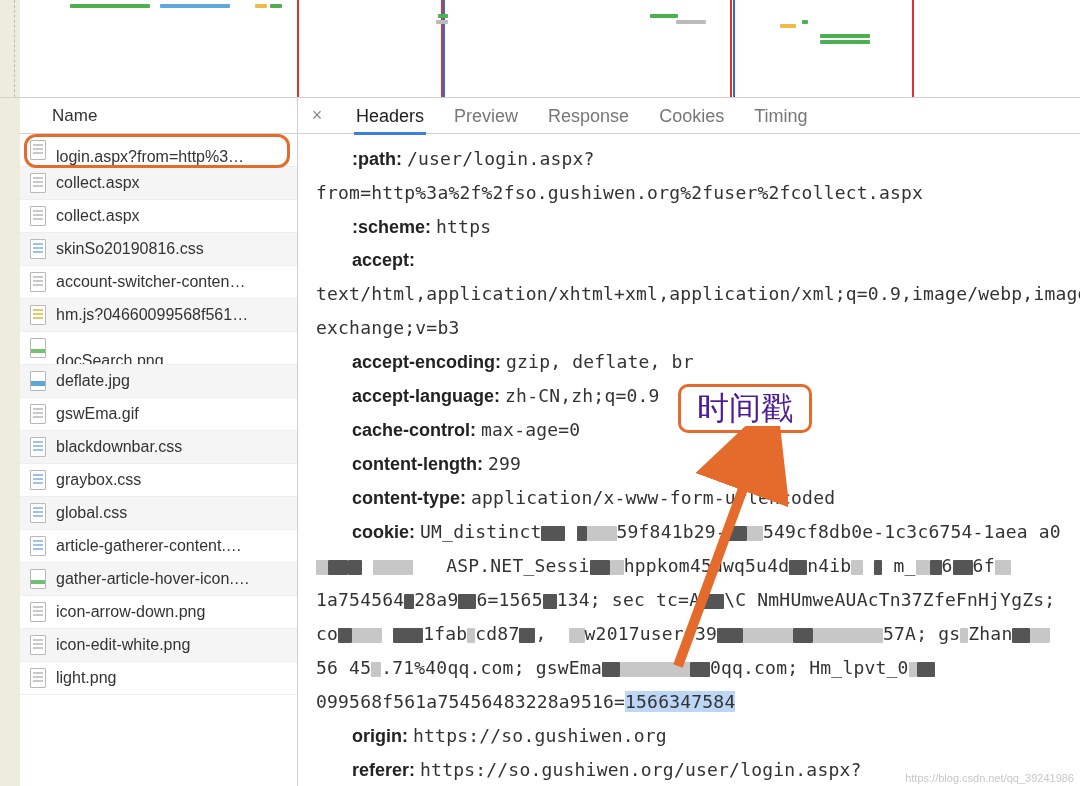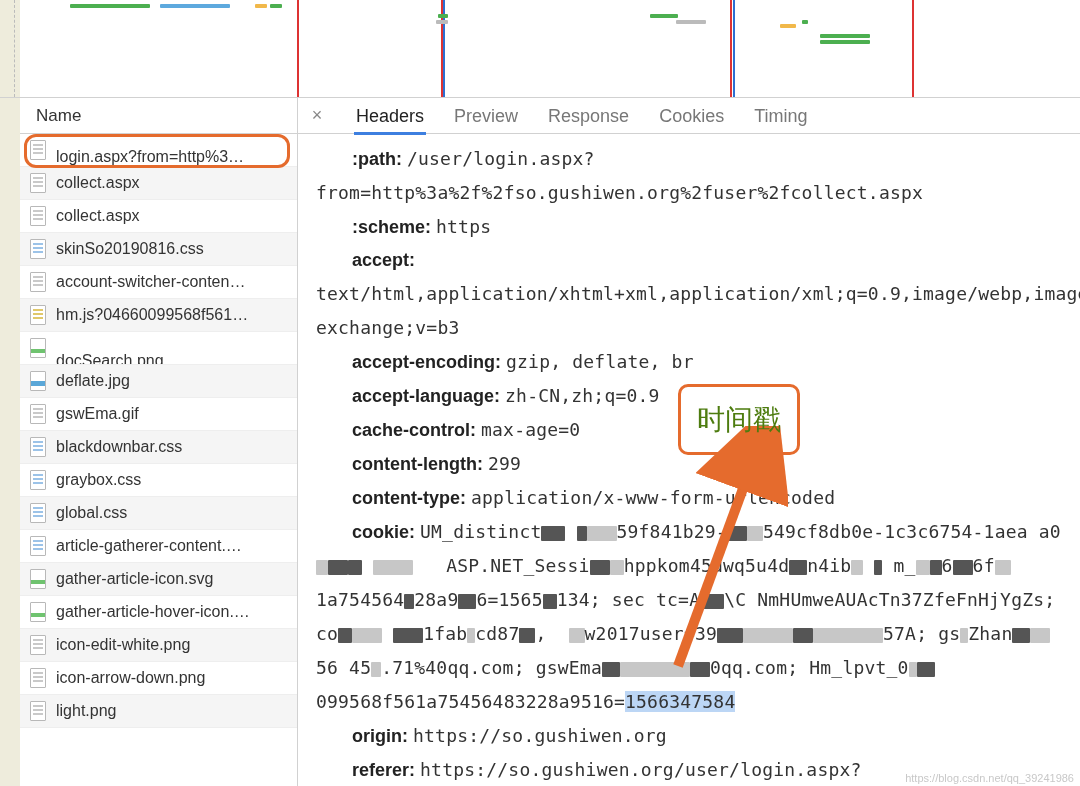--- a/index.html
+++ b/index.html
@@ -48,21 +48,21 @@
     flex-direction: column;
     background: #fff;
     position: relative;
   }
   .names-gutter {
     position: absolute; left: 0; top: 0; bottom: 0; width: 20px;
     background: #eeecdc;
   }
   .names-header {
     height: 36px; line-height: 36px;
-    padding-left: 16px;
+    padding-left: 32px;
     font-size: 17px;
     color: #333;
     border-bottom: 1px solid #d1d1d1;
     position: relative;
     z-index: 1;
     background: #fff;
     margin-left: 20px;
   }
   .names-list {
     flex: 1;
@@ -177,23 +177,23 @@
     height: 15px;
   }
   .redact.light { background: #c7c7c7; }
 
   
   .annot-box {
     position: absolute;
     border: 3px solid #e56b2d;
     border-radius: 10px;
     background: transparent;
-    padding: 16px 16px;
-    color: #4d7c0f;
-    font-size: 28px;
+    padding: 5px 16px;
+    color: #4c1d95;
+    font-size: 32px;
     font-family: "PingFang SC","Microsoft YaHei",sans-serif;
     pointer-events: none;
     z-index: 20;
   }
   .arrow {
     position: absolute;
     z-index: 19;
     pointer-events: none;
   }
 
@@ -281,33 +281,29 @@
         <div class="name-row">
           <span class="file-icon css"></span>
           <span style="overflow: hidden; text-overflow: ellipsis;">global.css</span>
         </div>
         <div class="name-row">
           <span class="file-icon css"></span>
           <span style="overflow: hidden; text-overflow: ellipsis;">article-gatherer-content.…</span>
         </div>
         <div class="name-row">
           <span class="file-icon img"></span>
-          <span style="overflow: hidden; text-overflow: ellipsis;">gather-article-icon.svg</span>
-        </div>
-        <div class="name-row">
-          <span class="file-icon img"></span>
           <span style="overflow: hidden; text-overflow: ellipsis;">gather-article-hover-icon.…</span>
         </div>
         <div class="name-row">
           <span class="file-icon doc"></span>
+          <span style="overflow: hidden; text-overflow: ellipsis;">icon-arrow-down.png</span>
+        </div>
+        <div class="name-row">
+          <span class="file-icon doc"></span>
           <span style="overflow: hidden; text-overflow: ellipsis;">icon-edit-white.png</span>
-        </div>
-        <div class="name-row">
-          <span class="file-icon doc"></span>
-          <span style="overflow: hidden; text-overflow: ellipsis;">icon-arrow-down.png</span>
         </div>
         <div class="name-row">
           <span class="file-icon doc"></span>
           <span style="overflow: hidden; text-overflow: ellipsis;">light.png</span>
         </div>
       </div>
     <div class="row-highlight" style="left:24px; top:36px; width:266px; height:34px;"></div>
   </div>
 
   <div class="details-col">

